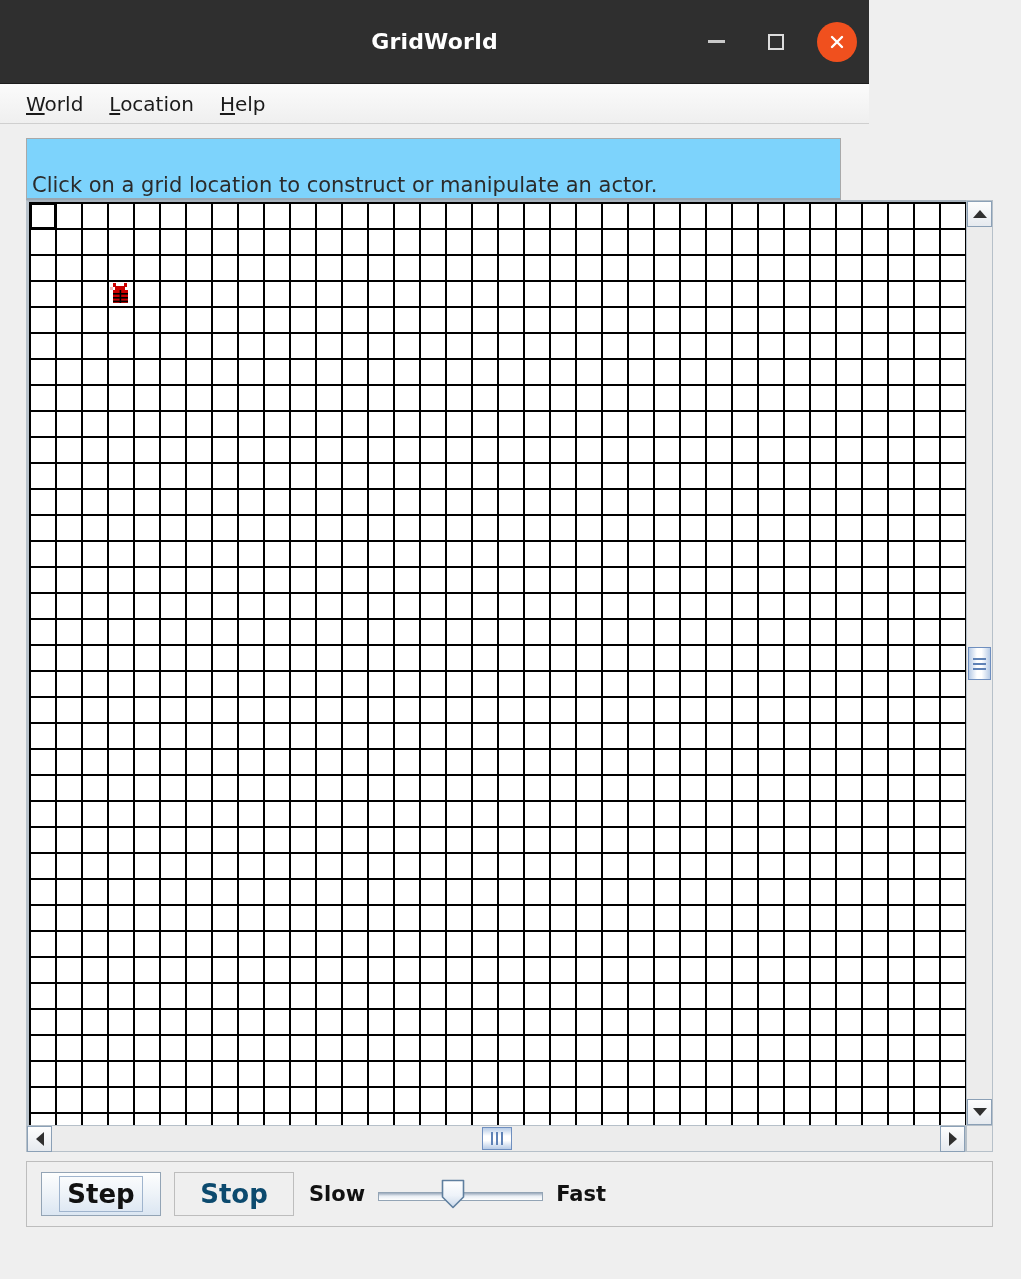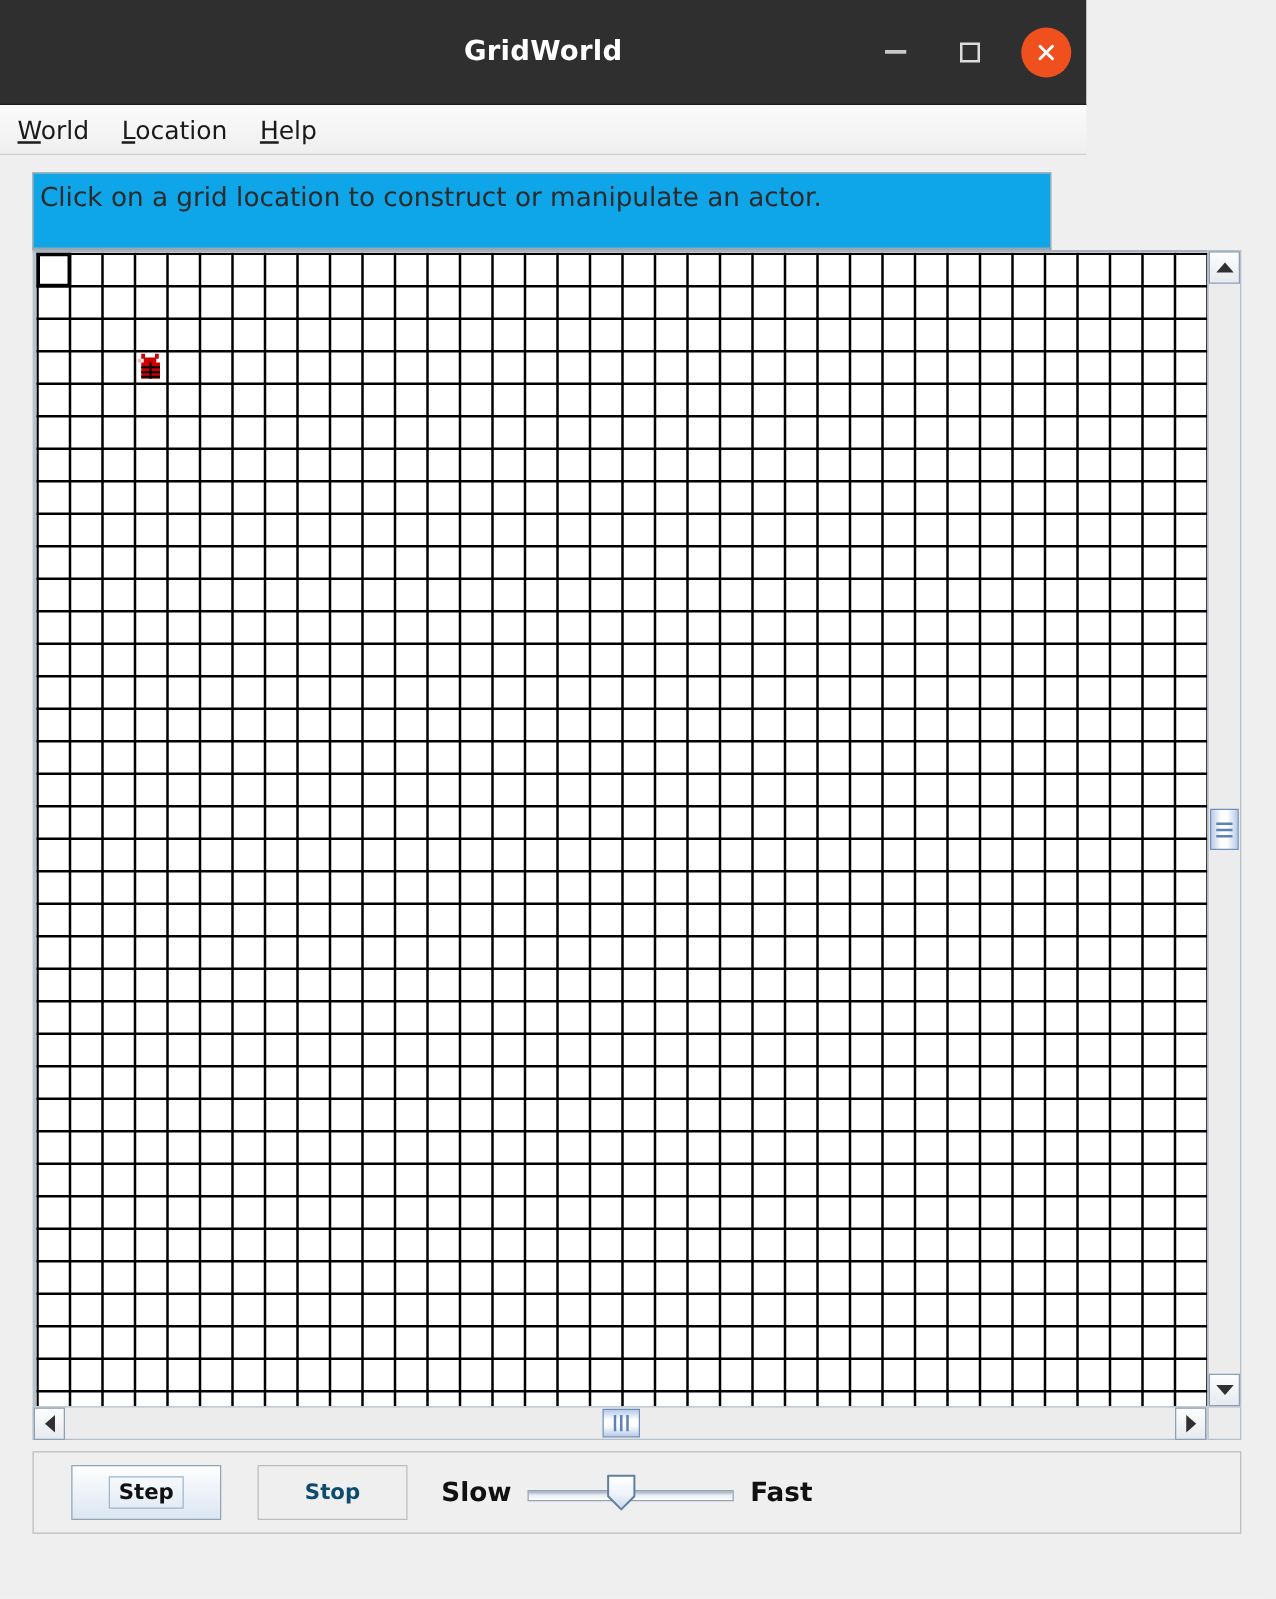--- a/index.html
+++ b/index.html
@@ -51,42 +51,42 @@
     align-items: center; justify-content: center; cursor: pointer;
   }
   .close-btn svg { display: block; }
 
   
   .menubar {
     height: 40px; flex: 0 0 auto;
     background: linear-gradient(to bottom, #fbfbfb 0%, #efefef 100%);
     border-bottom: 1px solid #cfcfcf;
     display: flex; align-items: center;
-    padding-left: 4px; gap: 6px;
+    padding-left: 16px; gap: 6px;
   }
   .menu-item {
     font-size: 20px; color: #1a1a1a; padding: 3px 10px;
     cursor: pointer; white-space: nowrap;
   }
   .menu-item u { text-decoration: underline; text-underline-offset: 2px; }
 
   
   .content {
     flex: 1 1 auto; position: relative;
     padding: 14px 28px 0 26px;
     display: flex; flex-direction: column;
   }
 
   
   .message-bar {
     height: 62px; flex: 0 0 auto;
-    background: #0ea5e9;
+    background: #7dd3fc;
     border: 1px solid #a9a9a9;
     border-bottom: 2px solid #9aa6b0;
-    display: flex; align-items: flex-start;
+    display: flex; align-items: flex-end;
     padding: 6px 4px 0 5px;
   }
   .message-text {
     font-size: 21px; color: #2b2b2b; line-height: 1.25;
     white-space: nowrap;
   }
 
   
   .grid-area {
     flex: 0 0 auto;
@@ -206,35 +206,35 @@
     background: #efefef;
     border: 1px solid #bdbdbd;
     display: flex; align-items: center;
     padding-left: 14px; gap: 13px;
     flex: 0 0 auto;
   }
   .btn {
     height: 44px; min-width: 120px;
     background: linear-gradient(to bottom, #fdfefe 0%, #eef3f8 48%, #dbe6f2 100%);
     border: 1px solid #93a4b5;
-    color: #111111; font-size: 17px; font-weight: bold;
+    color: #111111; font-size: 26px; font-weight: bold;
     font-family: "DejaVu Sans", "Liberation Sans", sans-serif;
     display: flex; align-items: center; justify-content: center;
-    cursor: pointer; padding: 0 16px; margin-left: 16px;
+    cursor: pointer; padding: 0 16px;
   }
   .btn.focused .btn-label {
     border: 1px solid #9fb4cd; padding: 2px 7px;
   }
   .btn.disabled {
     background: #efefef; border: 1px solid #bdbdbd;
     color: #0c4a6e; cursor: default;
   }
   .slider-wrap {
     display: flex; align-items: center; gap: 13px;
-    margin-left: 14px;
+    margin-left: 2px;
   }
   .slider-label { font-size: 21px; font-weight: bold; color: #111111; }
   .slider-track-wrap {
     position: relative; width: 165px; height: 34px;
     display: flex; align-items: center;
   }
   .slider-track {
     position: absolute; left: 0; right: 0; top: 15px;
     height: 9px;
     background: linear-gradient(to bottom, #9aa9bb 0%, #e9eef4 45%, #ffffff 100%);

